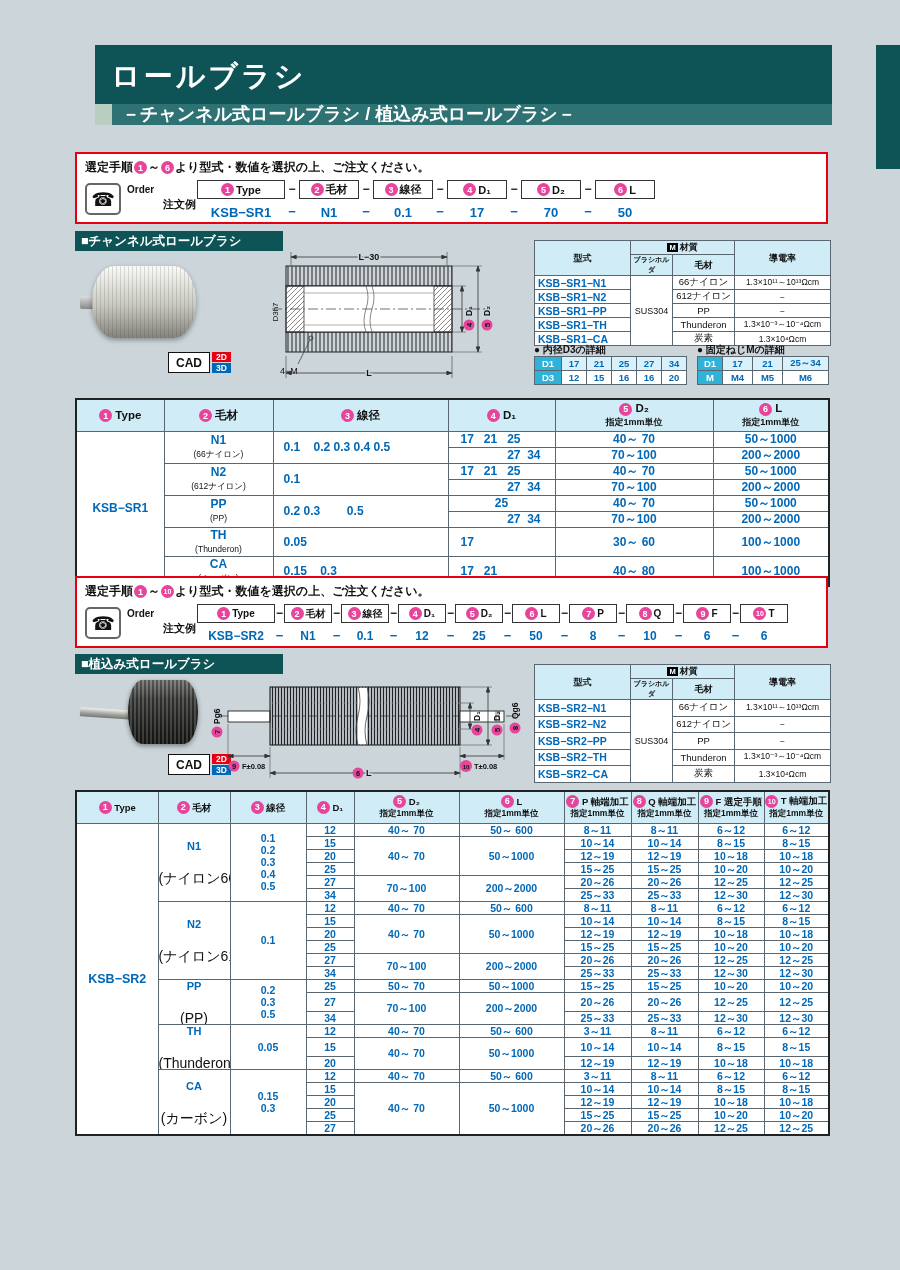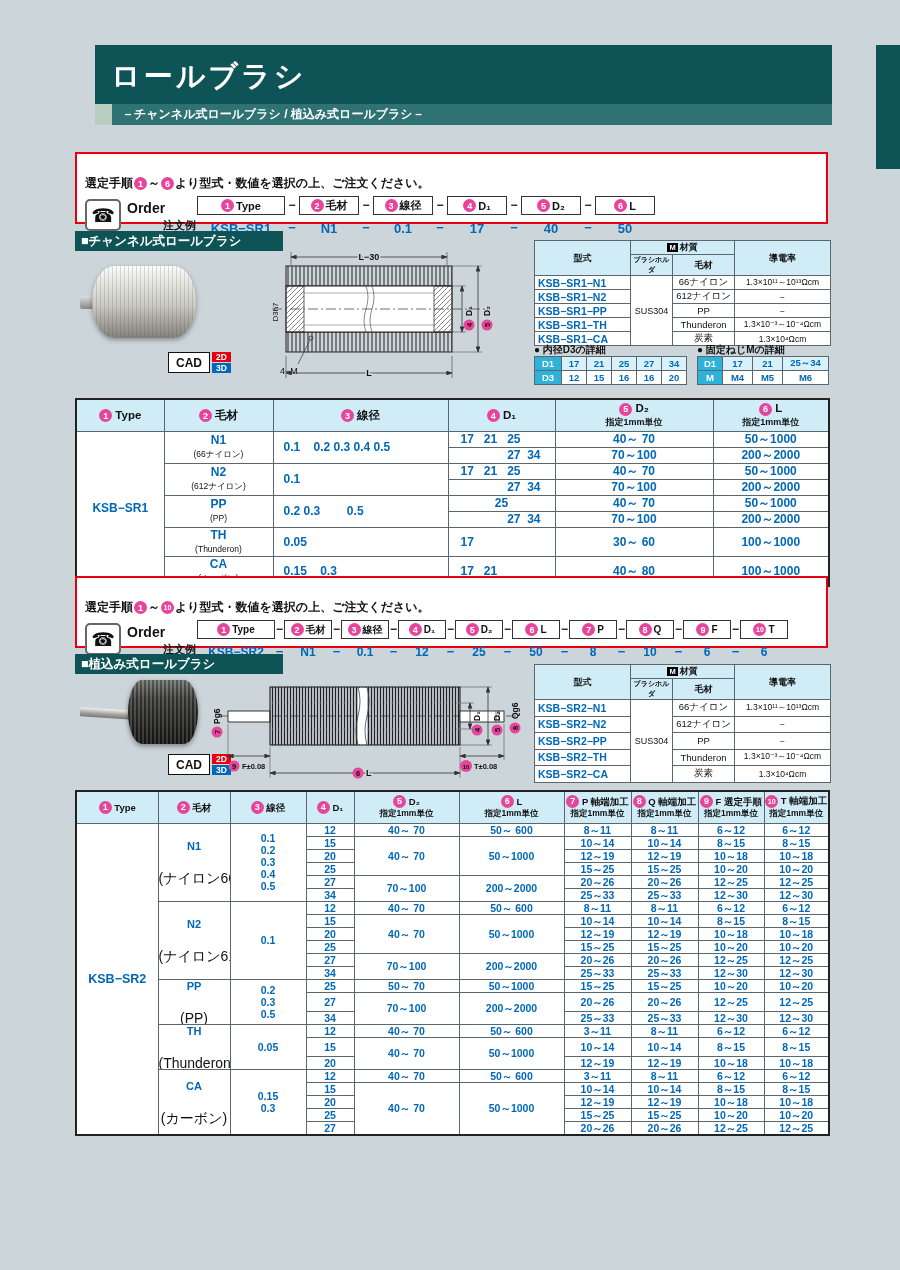--- a/index.html
+++ b/index.html
@@ -4,35 +4,35 @@
 <style>
   *{margin:0;padding:0;box-sizing:border-box;}
   html,body{margin:0;padding:0;}
   body{background:#9aa4ab;}
   .page{position:relative;width:900px;height:1270px;background:#ccd5da;font-family:"Liberation Sans","DejaVu Sans",sans-serif;color:#111;overflow:hidden;}
   .abs{position:absolute;}
 
   
   .banner{left:95px;top:45px;width:737px;height:59px;background:#0e5355;}
   .banner .t{color:#fff;font-size:29px;letter-spacing:3px;font-weight:bold;padding:12px 11px 0 16px;}
-  .banner-sub{left:112px;top:104px;width:720px;height:21px;background:#2e7274;color:#fff;font-size:12px;font-weight:bold;line-height:21px;padding-left:10px;}
+  .banner-sub{left:112px;top:104px;width:720px;height:21px;background:#2e7274;color:#fff;font-size:18px;font-weight:bold;line-height:21px;padding-left:10px;}
   .banner-pale{left:95px;top:104px;width:17px;height:21px;background:#b9cdc0;}
   .corner-tab{left:876px;top:45px;width:24px;height:124px;background:#0e5355;}
 
   
   .orderbox{left:75px;width:753px;height:72px;border:2px solid #e60012;background:#fff;}
   #order1{top:152px;} #order2{top:576px;}
-  .ins{font-size:12px;padding:21px 0 0 8px;display:flex;align-items:center;gap:1px;font-weight:bold;}
+  .ins{font-size:12px;padding:5px 0 0 8px;display:flex;align-items:center;gap:1px;font-weight:bold;}
   .circ{display:inline-flex;align-items:center;justify-content:center;width:13px;height:13px;border-radius:50%;background:#e5459b;color:#fff;font-size:9px;font-weight:bold;flex:0 0 auto;}
   .circ.c10{font-size:7px;}
   .order-row{display:flex;align-items:flex-start;padding:4px 0 0 8px;}
   .phone-wrap{display:flex;gap:6px;width:112px;flex:0 0 auto;margin-top:3px;}
   .phone-icon{width:36px;height:32px;border:2px solid #666;border-radius:5px;font-size:19px;display:flex;align-items:center;justify-content:center;background:#fff;}
   .phone-labels{font-weight:bold;line-height:1.35;}
-  .phone-labels .en{font-size:14px;}
+  .phone-labels .en{font-size:10px;}
   .phone-labels .jp{font-size:11px;margin-left:36px;}
   .segs{display:flex;align-items:flex-start;}
   .seg{display:flex;flex-direction:column;}
   .seg-box{height:19px;border:1px solid #333;display:flex;align-items:center;justify-content:center;gap:2px;font-size:11px;font-weight:bold;background:#fff;margin-bottom:3px;white-space:nowrap;}
   .seg-val{height:20px;display:flex;align-items:center;justify-content:center;color:#0068b7;font-weight:bold;font-size:13px;white-space:nowrap;}
   #order1 .seg{width:60px;} #order1 .seg:first-child{width:88px;} #order1 .dash{width:14px;}
   #order2 .seg{width:48px;} #order2 .seg:first-child{width:78px;} #order2 .dash{width:9px;}
   #order2 .seg-val{font-size:12px;} #order2 .seg-box{font-size:10px;}
   .dash{display:flex;flex-direction:column;align-items:center;flex:0 0 auto;}
   .dash .dtop{height:19px;line-height:19px;font-weight:bold;font-size:12px;margin-bottom:3px;}
@@ -185,21 +185,21 @@
           </div>
           <div class="dash">
             <div class="dtop">−</div>
             <div class="dbot">−</div>
           </div>
           <div class="seg">
             <div class="seg-box">
               <span class="circ">5</span>
               <span>D₂</span>
             </div>
-            <div class="seg-val">40</div>
+            <div class="seg-val">70</div>
           </div>
           <div class="dash">
             <div class="dtop">−</div>
             <div class="dbot">−</div>
           </div>
           <div class="seg">
             <div class="seg-box">
               <span class="circ">6</span>
               <span>L</span>
             </div>

